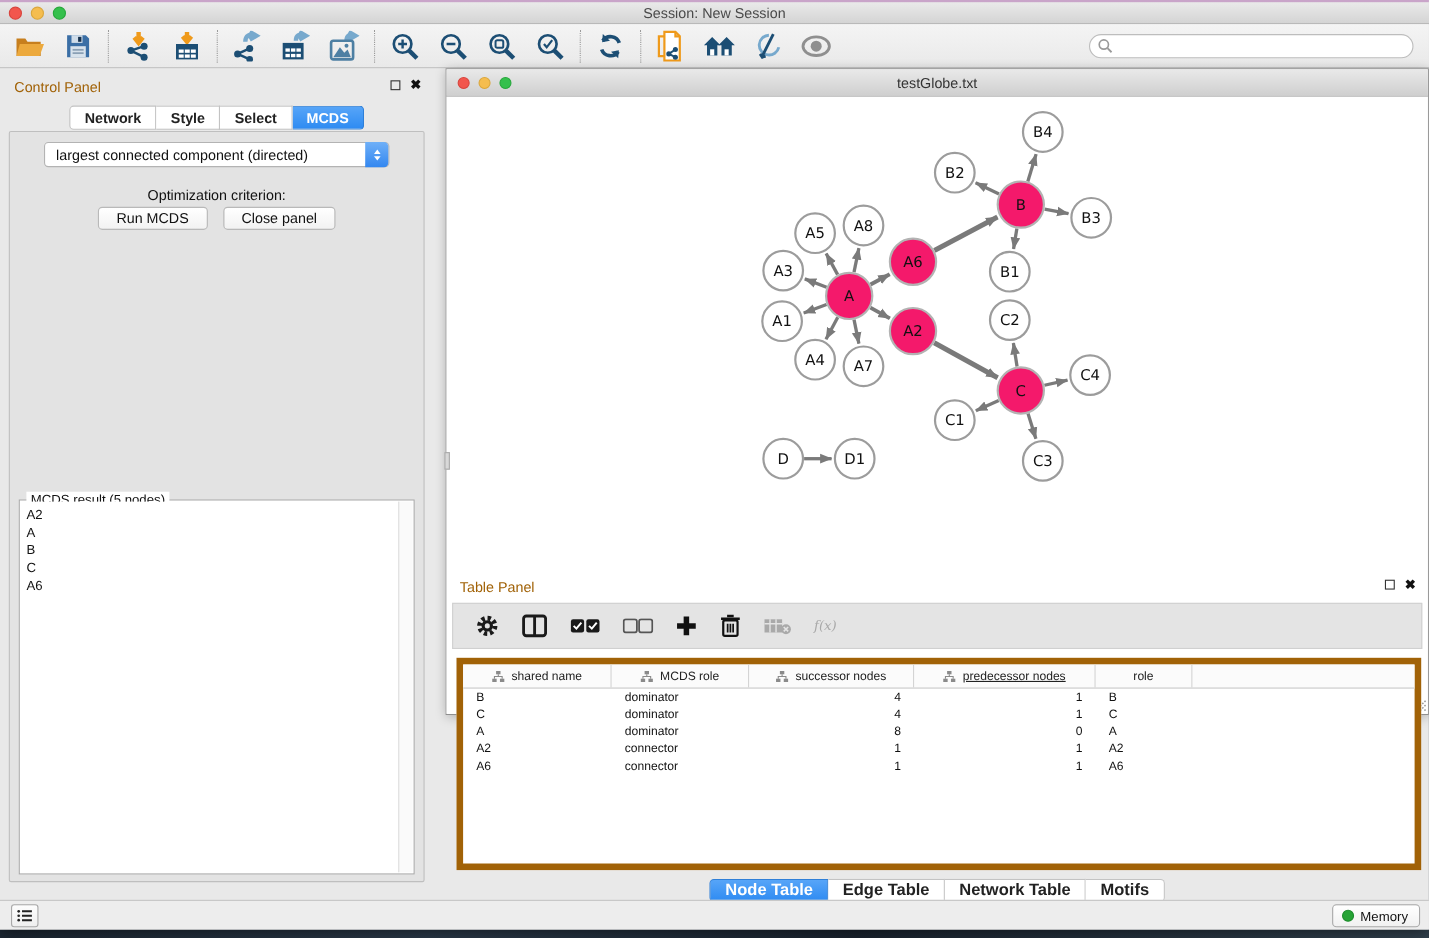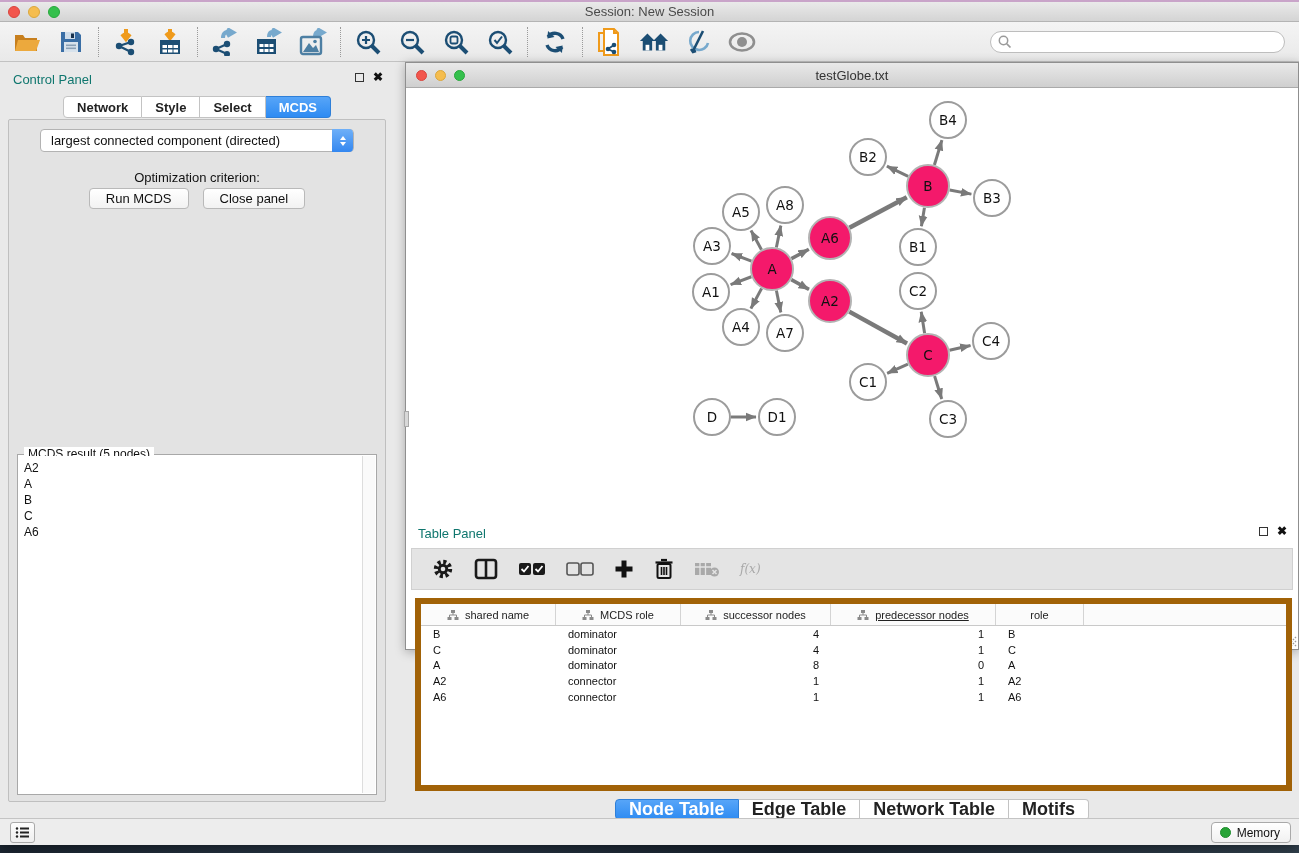--- a/index.html
+++ b/index.html
@@ -27,21 +27,21 @@
   .tb-icon { width:30px; height:30px; display:flex; align-items:center; justify-content:center; cursor:pointer; }
   .tb-icon svg { display:block; }
   #search-wrap { margin-left:auto; margin-right:4px; }
   #search-input { width:295px; height:22px; border:1px solid #bdbdbd; border-radius:11px; background:#fff;
     padding:0 10px 0 26px; font-size:12px; color:#333; outline:none; }
   #search-icon { position:absolute; margin:4px 0 0 8px; }
 
   
   #control-panel { position:absolute; left:3px; top:66px; width:388px; height:740px; }
   .panel-head { position:relative; height:26px; }
-  .panel-title { position:absolute; left:10px; top:6px; font-size:13px; color:#0f766e; }
+  .panel-title { position:absolute; left:10px; top:6px; font-size:13px; color:#a16207; }
   .panel-btns { position:absolute; right:8px; top:6px; display:flex; gap:9px; align-items:center; }
   .float-glyph { width:9px; height:9px; border:1.5px solid #333; display:inline-block; }
   .close-glyph { font-size:12px; color:#111; font-weight:bold; line-height:10px; }
   .cp-tabs { position:absolute; left:0; right:0; top:30px; display:flex; justify-content:center; }
   .seg { height:22px; padding:0 13px; background:#fff; border:1px solid #c3c3c3; border-left:none;
     font-size:13px; font-weight:600; color:#222; display:flex; align-items:center; cursor:pointer; }
   .seg:first-child { border-left:1px solid #c3c3c3; border-radius:4px 0 0 4px; }
   .seg:last-child { border-radius:0 4px 4px 0; }
   .seg.active { background:linear-gradient(#57a5f8,#2e8bf2); border-color:#2e7fd8; color:#fff; }
   #cp-body { position:absolute; left:5px; right:5px; top:53px; bottom:4px; background:#e3e3e3;
@@ -84,21 +84,21 @@
   .tp-icon.disabled { cursor:default; }
   .fx { font-family:"DejaVu Serif", serif; font-style:italic; font-size:12px; color:#a8a8a8; }
   #tp-table { position:absolute; left:10px; right:7px; top:78px; height:193px; background:#fff; border:6px solid #a16207; overflow:hidden; }
   #tp-header { display:flex; height:22px; background:#fbfbfb; border-bottom:1px solid #c9c9c9; }
   .th { display:flex; align-items:center; justify-content:center; gap:6px; border-right:1px solid #d4d4d4;
     font-size:11px; color:#222; overflow:hidden; }
   .th:last-child { border-right:none; }
   .tr { display:flex; height:15.7px; align-items:center; }
   .td { font-size:11px; color:#111; padding:0 12px; white-space:nowrap; overflow:hidden; }
   #tp-tabs { position:absolute; left:0; right:0; top:279px; display:flex; justify-content:center; }
-  #tp-tabs .seg { font-size:18px; height:21px; }
+  #tp-tabs .seg { font-size:15px; height:21px; }
   #tp-head { position:relative; height:26px; }
 
   
   #statusbar { position:absolute; left:0; bottom:0; right:0; height:27px; background:#ededed; border-top:1px solid #c4c4c4; }
   #list-btn { position:absolute; left:10px; top:3px; width:25px; height:21px; background:linear-gradient(#fdfdfd,#efefef);
     border:1px solid #a9a9a9; border-radius:3px; display:flex; align-items:center; justify-content:center; cursor:pointer; }
   #memory-btn { position:absolute; right:8px; top:3px; height:21px; padding:0 10px 0 8px; background:linear-gradient(#ffffff,#f1f1f1);
     border:1px solid #a9a9a9; border-radius:4px; display:flex; align-items:center; gap:6px; font-size:12px; color:#111; cursor:pointer; }
   #memory-dot { width:11px; height:11px; border-radius:50%; background:#27a336; border:1px solid #1d8c2c; }
 </style>

